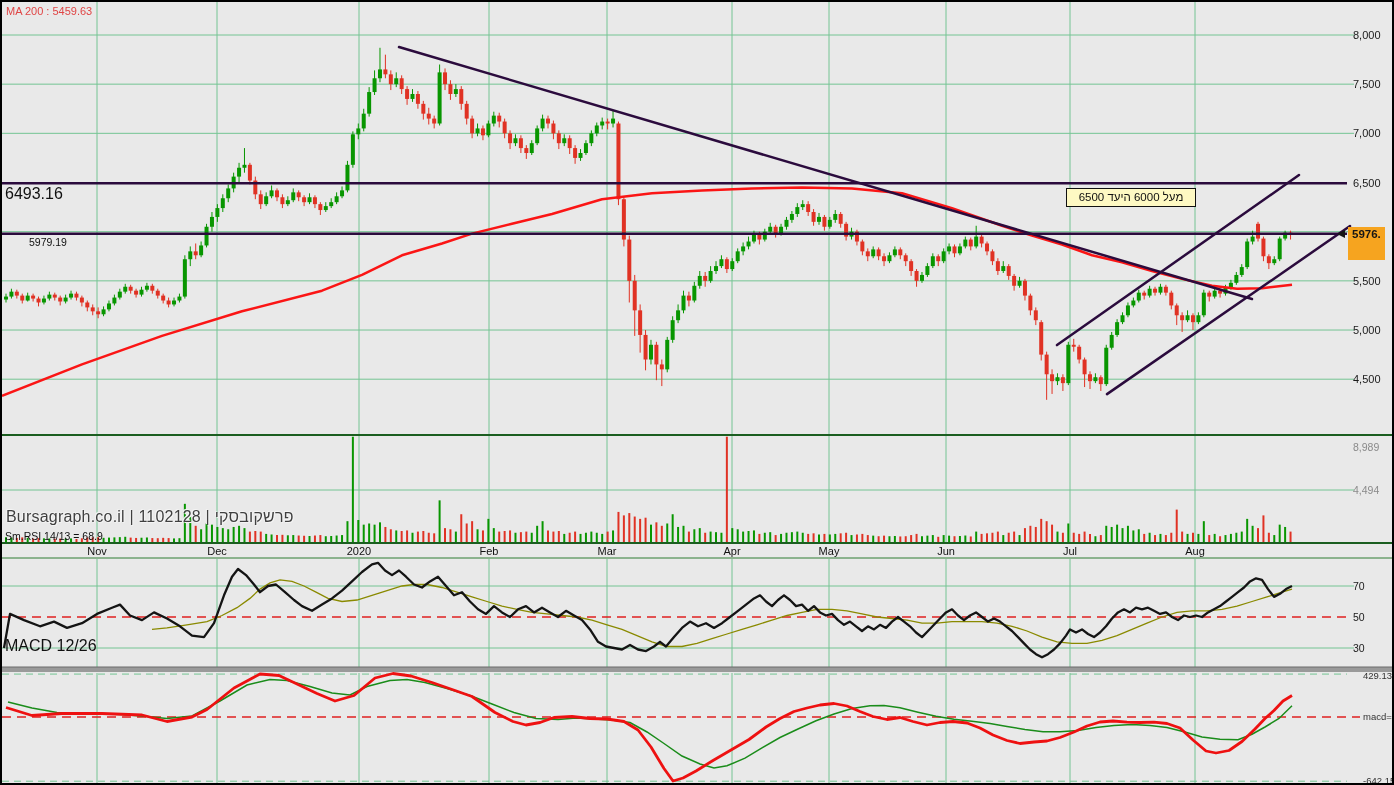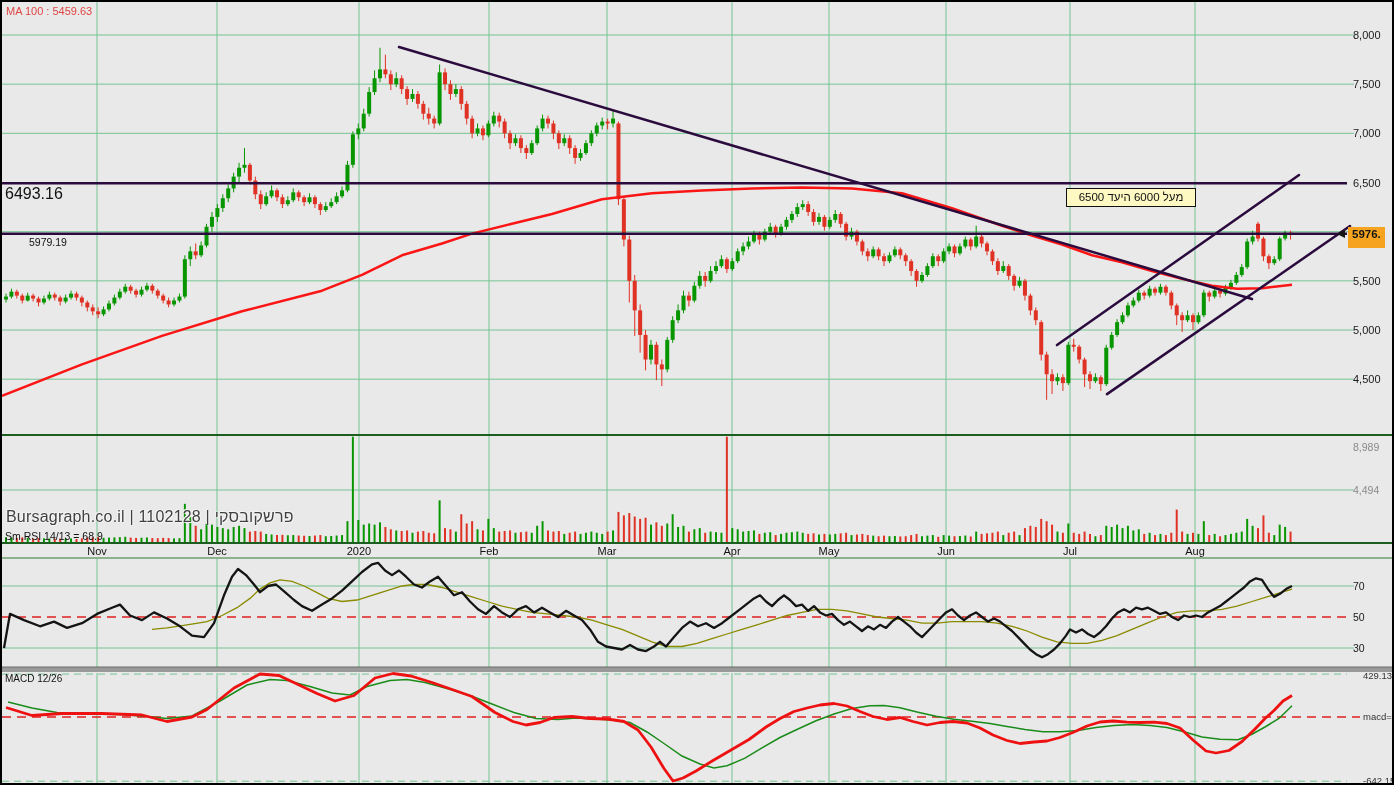--- a/index.html
+++ b/index.html
@@ -14,28 +14,28 @@
   #ma-label{left:4px;top:3px;font-size:11px;color:#e04545;}
   #lvl-0{left:3px;top:183px;font-size:16px;color:#111;}
   #lvl-1{left:3px;top:234px;font-size:10.5px;color:#111;padding-left:24px;}
   #annotation{
     position:absolute;left:1064px;top:186px;width:128px;height:17px;
     border:1.5px solid #111;background:#fef9c3;direction:rtl;
     font-size:11.5px;color:#111;text-align:center;line-height:17px;
   }
   #price-badge{
     position:absolute;left:1346px;top:225px;background:#f6a41f;color:#161616;
-    font-size:11.5px;font-weight:bold;padding:1px 4px 8px 4px;
+    font-size:11.5px;font-weight:bold;padding:1px 4px 20px 4px;
   }
   #watermark{
     left:4px;top:506px;font-size:16px;color:#3f3f3f;letter-spacing:0.2px;
     text-shadow:0 0 2px #ffffff,1px 1px 0 #f2f2f2,-1px -1px 0 #f2f2f2;
   }
   #rsi-label{left:3px;top:528px;font-size:10.5px;color:#111;text-align:right;}
-  #macd-label{left:3px;top:671px;font-size:10px;color:#111;}
+  #macd-label{left:3px;top:635px;font-size:16px;color:#111;}
 </style>
 </head>
 <body>
 
 <div id="root">
   <svg id="cv" width="1394" height="785">
       <g>
         <line x1="0" y1="33" x2="1352" y2="33" stroke="#74c493" stroke-width="1"></line>
         <line x1="0" y1="82.17" x2="1352" y2="82.17" stroke="#74c493" stroke-width="1"></line>
         <line x1="0" y1="131.34" x2="1352" y2="131.34" stroke="#74c493" stroke-width="1"></line>
@@ -859,21 +859,21 @@
         <text x="487" y="553" fill="#111" font-size="11" text-anchor="middle" font-family="&quot;Liberation Sans&quot;,&quot;DejaVu Sans&quot;,sans-serif">Feb</text>
         <text x="605" y="553" fill="#111" font-size="11" text-anchor="middle" font-family="&quot;Liberation Sans&quot;,&quot;DejaVu Sans&quot;,sans-serif">Mar</text>
         <text x="730" y="553" fill="#111" font-size="11" text-anchor="middle" font-family="&quot;Liberation Sans&quot;,&quot;DejaVu Sans&quot;,sans-serif">Apr</text>
         <text x="827" y="553" fill="#111" font-size="11" text-anchor="middle" font-family="&quot;Liberation Sans&quot;,&quot;DejaVu Sans&quot;,sans-serif">May</text>
         <text x="944" y="553" fill="#111" font-size="11" text-anchor="middle" font-family="&quot;Liberation Sans&quot;,&quot;DejaVu Sans&quot;,sans-serif">Jun</text>
         <text x="1068" y="553" fill="#111" font-size="11" text-anchor="middle" font-family="&quot;Liberation Sans&quot;,&quot;DejaVu Sans&quot;,sans-serif">Jul</text>
         <text x="1193" y="553" fill="#111" font-size="11" text-anchor="middle" font-family="&quot;Liberation Sans&quot;,&quot;DejaVu Sans&quot;,sans-serif">Aug</text>
       </g>
     </svg>
 
-  <div class="lbl" id="ma-label">MA 100 : 5459.63</div>
+  <div class="lbl" id="ma-label">MA 200 : 5459.63</div>
   <div class="lbl" id="lvl-0">6493.16</div>
   <div class="lbl" id="lvl-1">5979.19</div>
   <div id="annotation">מעל 6000 היעד 6500</div>
   <div id="price-badge">5976.</div>
   <div class="lbl" id="watermark">Bursagraph.co.il | 1102128 | פרשקובסקי</div>
   <div class="lbl" id="rsi-label">Sm.RSI 14/13 = 68.9</div>
   <div class="lbl" id="macd-label">MACD 12/26</div>
 </div>
 
 </body></html>

